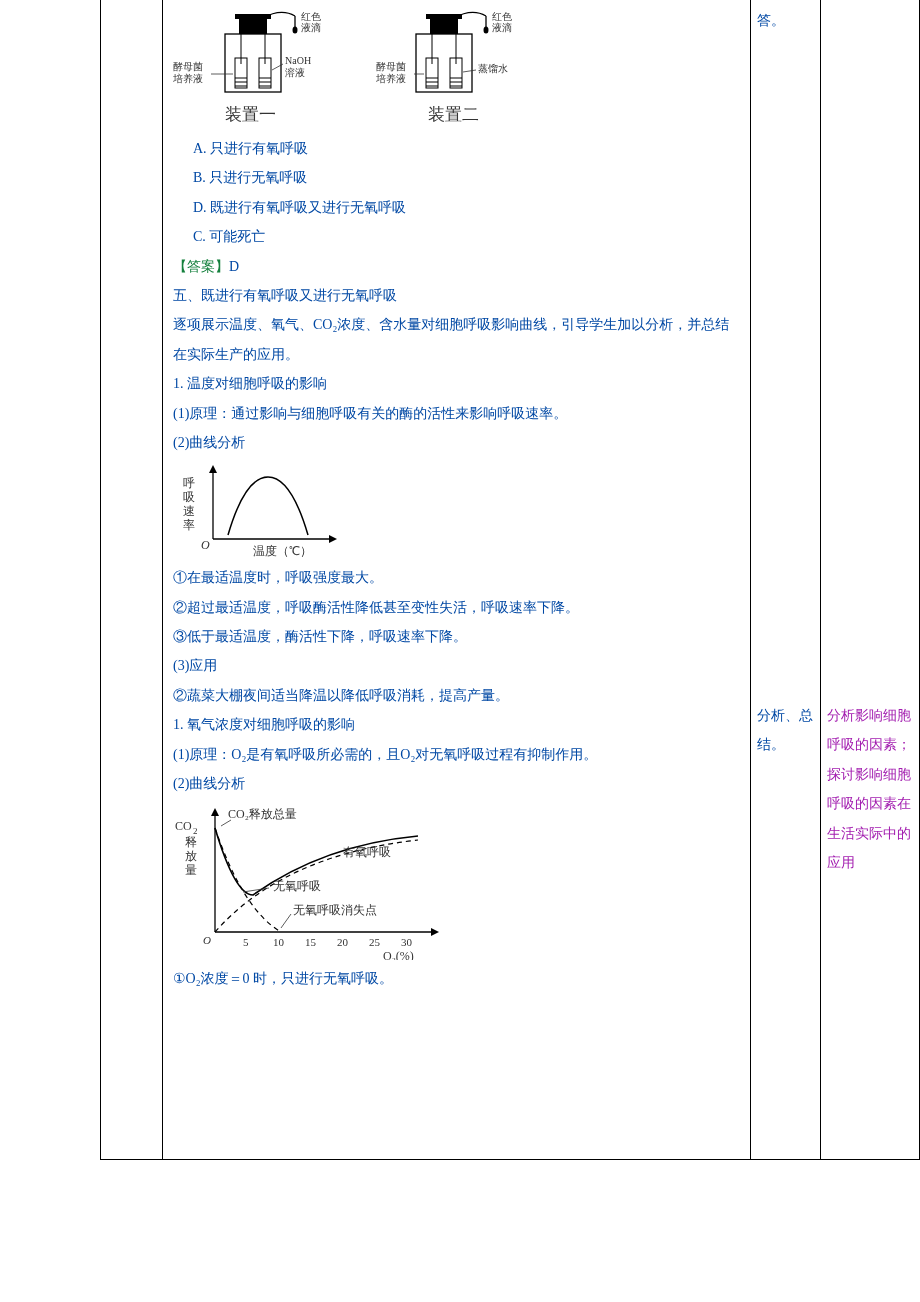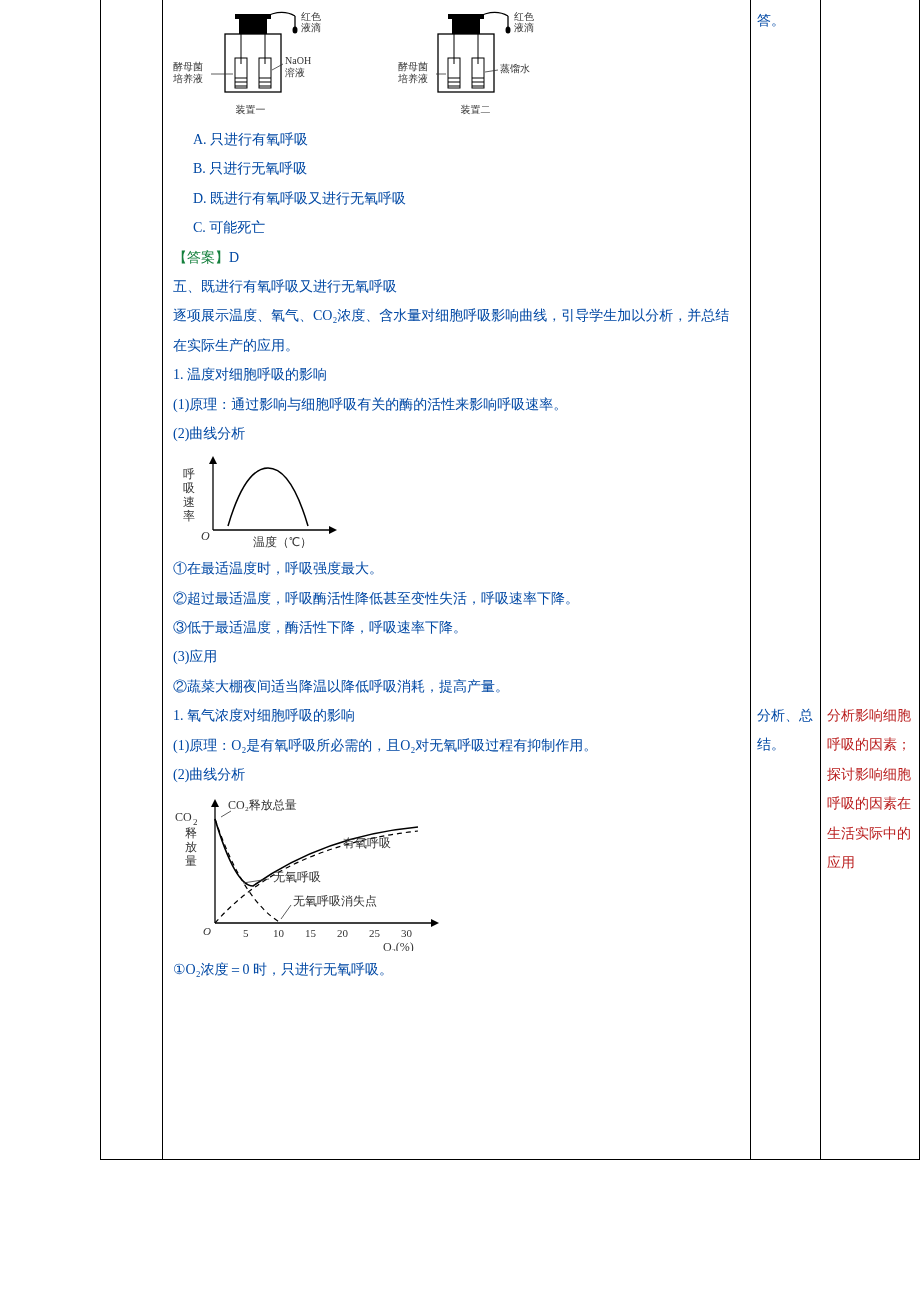--- a/index.html
+++ b/index.html
@@ -30,41 +30,41 @@
   }
   .col3 {
     width: 70px;
     border-right: 1px solid #000;
     padding: 6px 6px;
     color: #0048a4;
   }
   .col4 {
     flex: 1;
     padding: 6px 0 6px 6px;
-    color: #b91c1c;
+    color: #a21caf;
   }
   .col2 p, .col3 p, .col4 p {
     line-height: 2.1;
   }
   .diagram-row {
     display: flex;
-    gap: 70px;
+    gap: 48px;
     margin-bottom: 8px;
   }
   .apparatus-slot {
     display: flex;
     flex-direction: column;
     align-items: center;
   }
   .apparatus-svg-holder {
     width: 155px;
     height: 95px;
   }
   .caption {
-    font-size: 10px;
+    font-size: 17px;
     color: #333;
     margin-top: 2px;
   }
   .options p { color: #0048a4; margin-left: 20px; }
   .ans-label { color: #15803d; }
   .small-graph { width: 180px; height: 100px; margin: 2px 0 4px 0; }
   .big-graph { width: 280px; height: 160px; margin: 2px 0 4px 0; }
   .col3-top { min-height: 695px; }
   .col4-top { min-height: 695px; }
 </style>

